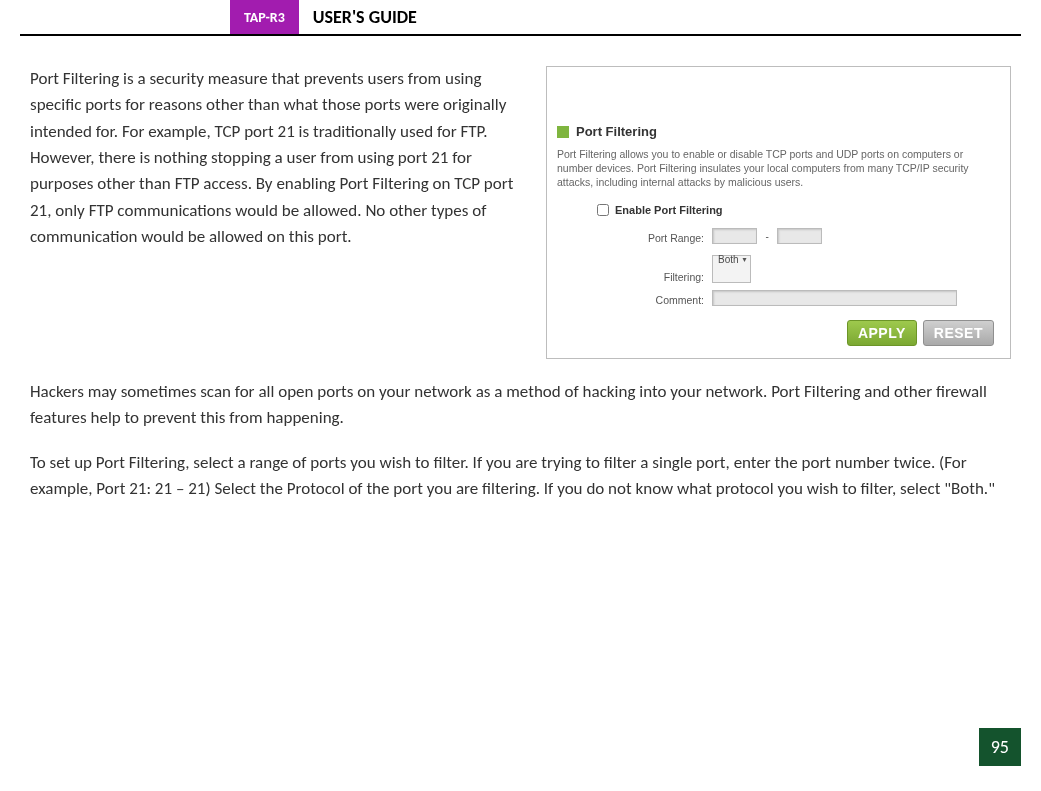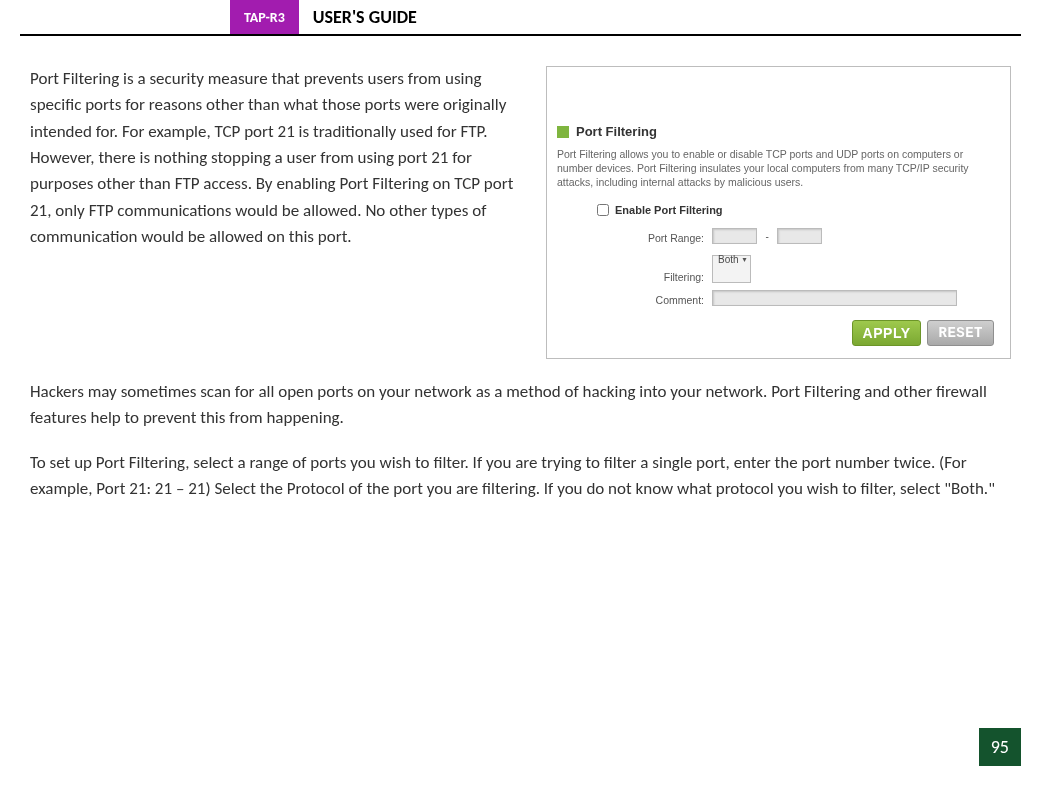--- a/index.html
+++ b/index.html
@@ -171,21 +171,20 @@
     }
     .btn-apply {
       background: linear-gradient(#9ec94d, #7ba832);
       color: #fff;
       border: 1px solid #6c9528;
     }
     .btn-reset {
       background: linear-gradient(#cfcfcf, #a9a9a9);
       color: #fff;
       border: 1px solid #8f8f8f;
-      font-family: Liberation Mono, monospace;
     }
     .para {
       font-size: 17px;
       color: #333;
       line-height: 1.55;
       margin-bottom: 18px;
     }
     .page-number {
       position: absolute;
       right: 20px;

